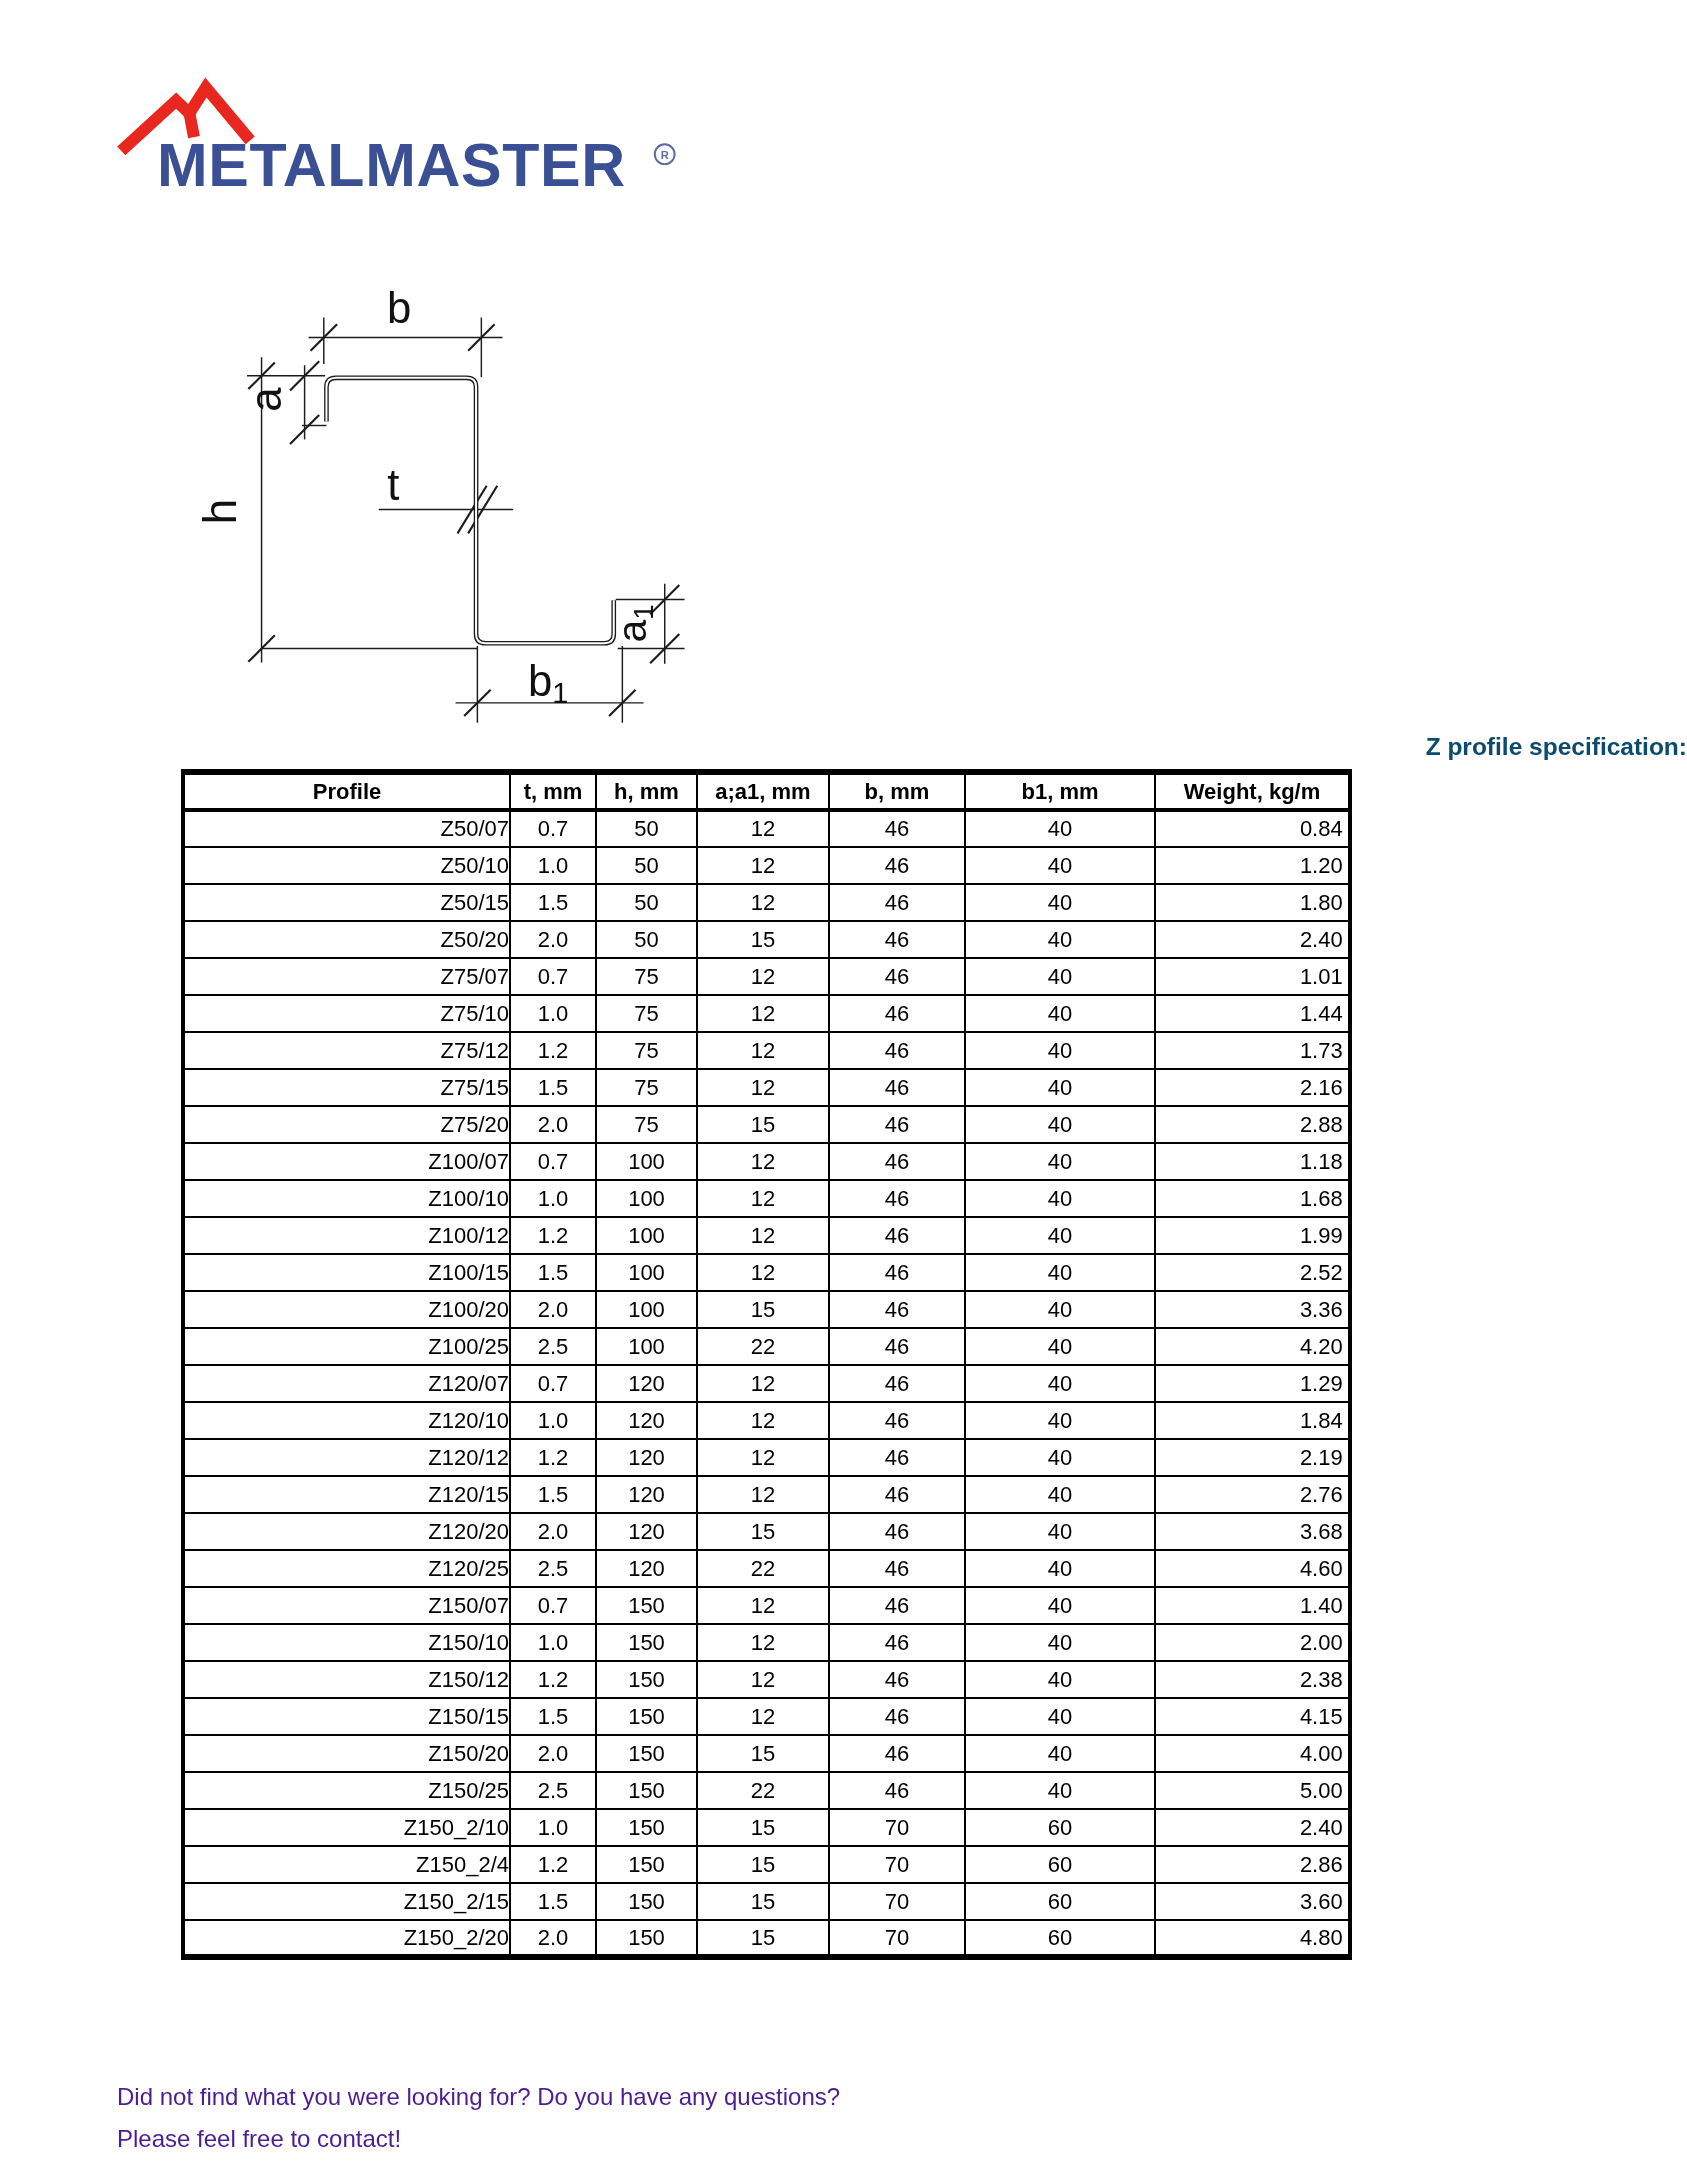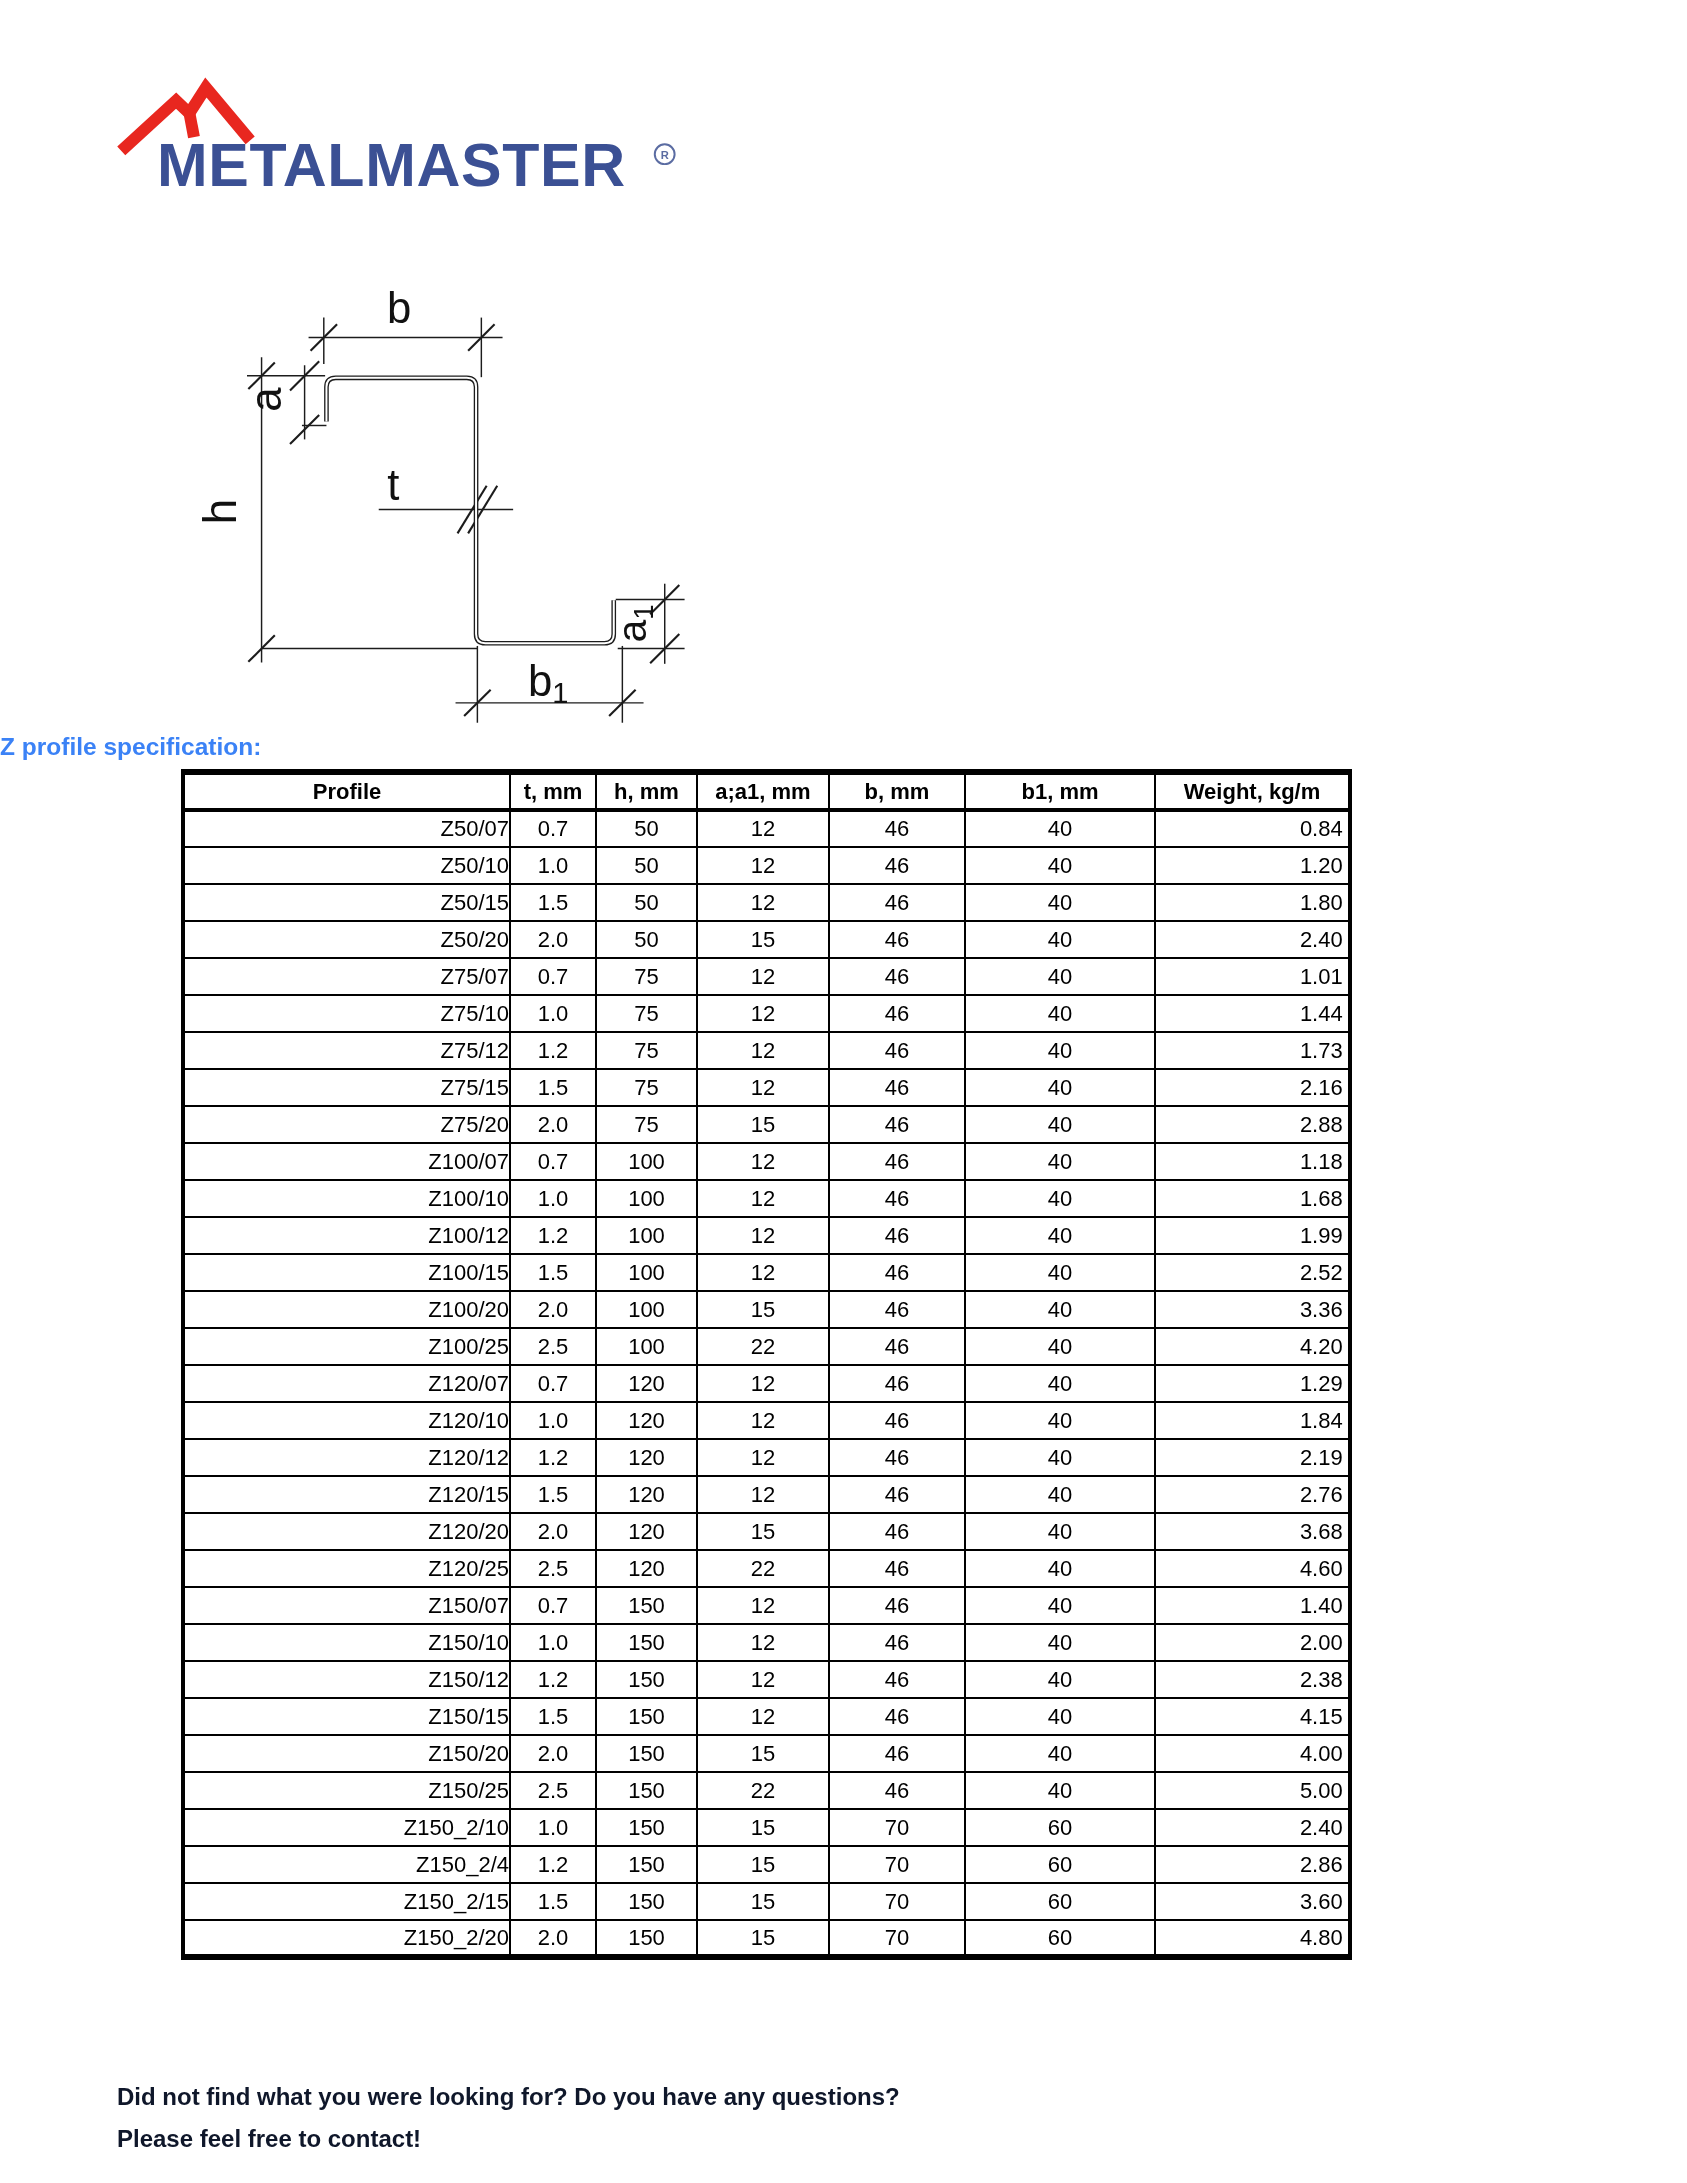--- a/index.html
+++ b/index.html
@@ -11,24 +11,24 @@
     font-family: "Liberation Sans", sans-serif;
   }
   .abs { position: absolute; }
 
   
   #logo-svg { left: 112px; top: 76px; }
 
   
   .section-title {
     left: 0; top: 733px; width: 1687px;
-    text-align: left;
+    text-align: right;
     font-size: 24.5px;
     font-weight: bold;
-    color: #3b82f6;
+    color: #0c4a6e;
   }
 
   
   table.spec {
     position: absolute;
     left: 181px; top: 769px;
     width: 1166px;
     border-collapse: collapse;
     table-layout: fixed;
     background: #fff;
@@ -51,22 +51,21 @@
   }
   table.spec td { height: 37px; text-align: center; font-weight: normal; }
   table.spec td.col-0 { text-align: right; padding-left: 6.6px; }
   table.spec td.col-6 { text-align: right; padding-right: 5.3px; }
 
   
   .footer {
     left: 117px; top: 2076px;
     font-size: 24px;
     line-height: 42px;
-    color: #0f172a;
-    font-weight: bold;
+    color: #4c1d95;
   }
 </style>
 </head>
 <body>
 
 <div class="abs" style="left:0;top:0;width:1687px;height:2183px;">
 
   <svg id="logo-svg" class="abs" width="595" height="126" viewBox="0 0 900 190">
     <g>
       <polyline points="14,113 97,37 117,56 142,17 209,97" fill="none" stroke="#e8271f" stroke-width="18" stroke-linecap="butt" stroke-linejoin="miter"></polyline>

